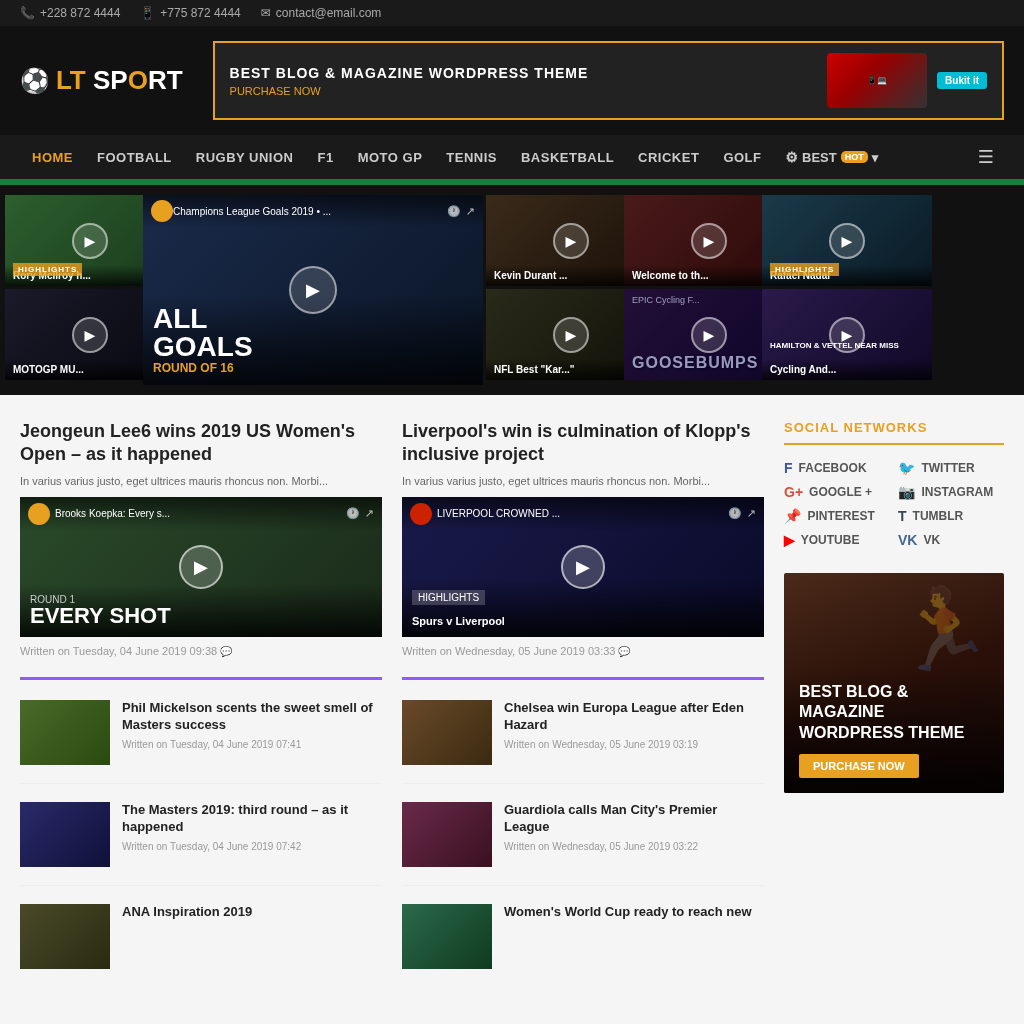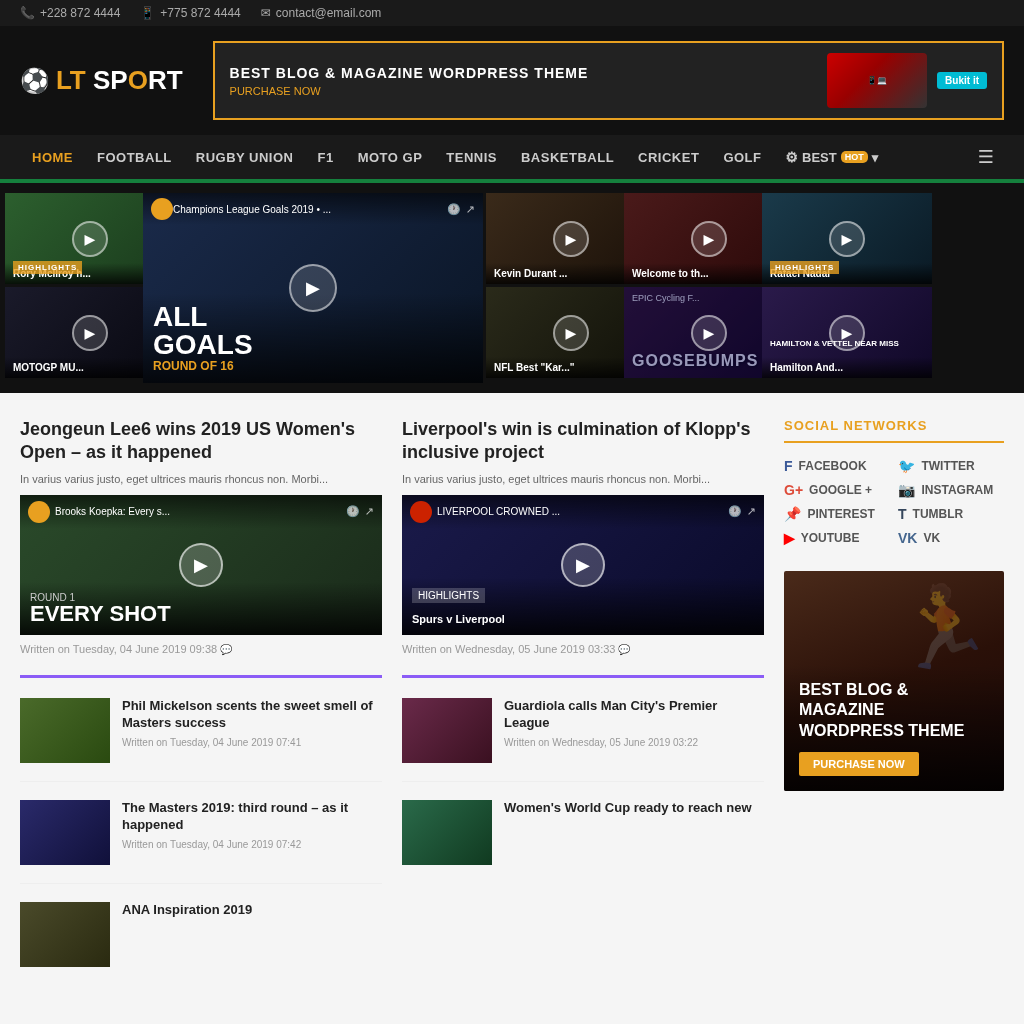--- a/index.html
+++ b/index.html
@@ -76,21 +76,21 @@
       border-radius: 3px;
       white-space: nowrap;
     }
 
     
     .nav {
       background: #1a1a1a;
       display: flex;
       align-items: center;
       padding: 0 20px;
-      border-bottom: 4px solid #15803d;
+      border-bottom: 6px solid #15803d;
     }
     .nav a {
       color: #ccc;
       text-decoration: none;
       padding: 14px 12px;
       font-size: 13px;
       font-weight: bold;
       text-transform: uppercase;
       letter-spacing: 0.5px;
       display: block;
@@ -560,21 +560,21 @@
           <div class="video-overlay">
             <div class="title">Rafael Nadal</div>
           </div>
           <div class="highlights-label">HIGHLIGHTS</div>
         </div>
       </div>
       <div class="video-item medium vid-bg-6" style="height:91px;">
         <div class="video-thumb">
           <div class="play-btn">▶</div>
           <div class="video-overlay">
-            <div class="title">Hamilton And...</div>
+            <div class="title">Cycling And...</div>
           </div>
           <div style="position:absolute;bottom:30px;left:0;right:0;color:#fff;font-size:8px;font-weight:bold;padding:0 8px;text-transform:uppercase;">HAMILTON &amp; VETTEL NEAR MISS</div>
         </div>
       </div>
     </div>
 
   </div>
 </div>
 
 <div class="main-content">
@@ -666,20 +666,29 @@
           <div class="info">
             <h3>ANA Inspiration 2019</h3>
             <div class="meta"></div>
           </div>
         </div>
       </div>
 
       <div class="col">
         <div class="article-small">
           <div class="thumb">
+            <div class="thumb-img thumb-2"></div>
+          </div>
+          <div class="info">
+            <h3>Chelsea win Europa League after Eden Hazard</h3>
+            <div class="meta">Written on Wednesday, 05 June 2019 03:19</div>
+          </div>
+        </div>
+        <div class="article-small">
+          <div class="thumb">
             <div class="thumb-img thumb-4"></div>
           </div>
           <div class="info">
             <h3>Guardiola calls Man City's Premier League</h3>
             <div class="meta">Written on Wednesday, 05 June 2019 03:22</div>
           </div>
         </div>
         <div class="article-small">
           <div class="thumb">
             <div class="thumb-img thumb-6"></div>

